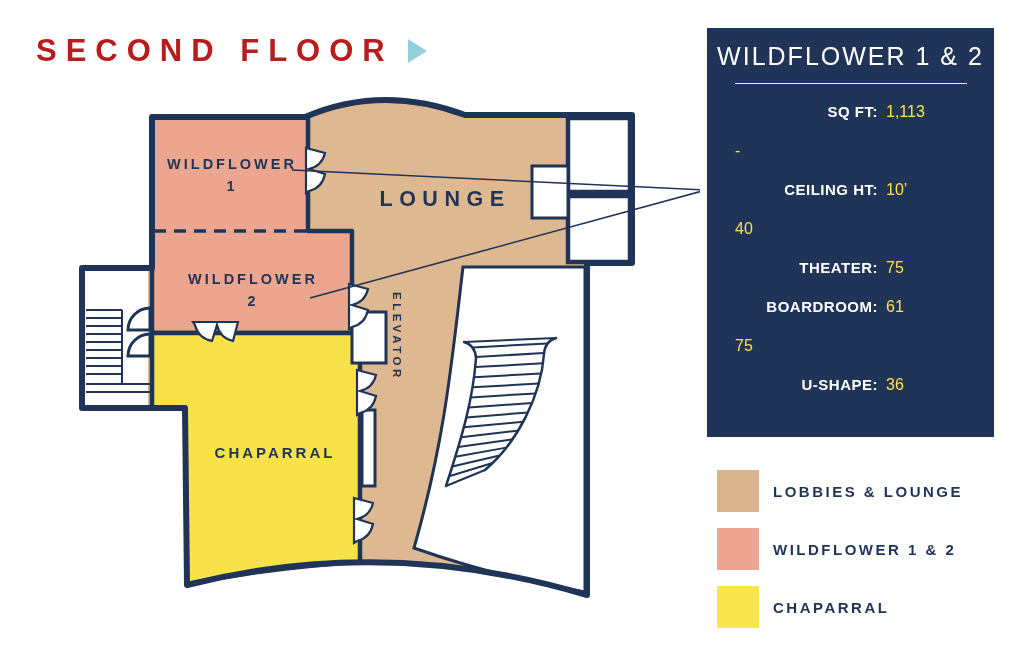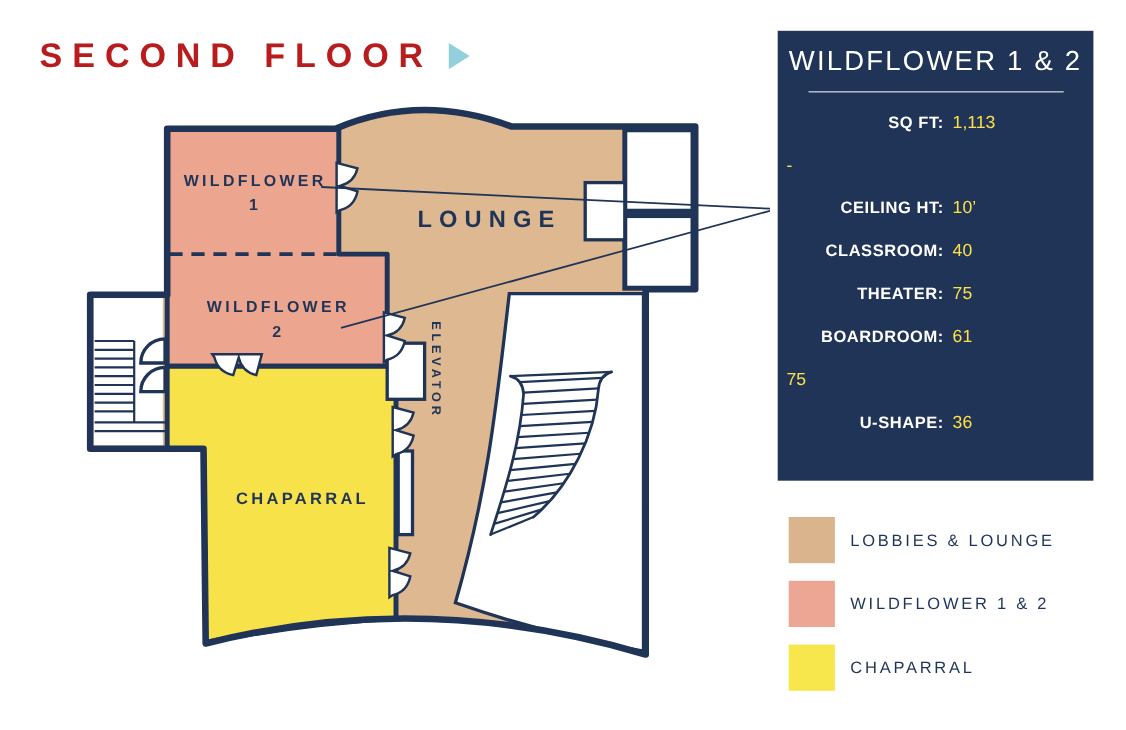--- a/index.html
+++ b/index.html
@@ -35,29 +35,29 @@
   .panel{
     position:absolute;left:707px;top:28px;width:287px;height:409px;
     background:#203457;color:#ffffff;box-sizing:border-box;padding-top:14px;
   }
   .panel-title{
     text-align:center;font-size:25px;font-weight:400;letter-spacing:2px;white-space:nowrap;
   }
   .panel-rule{
     width:232px;border:none;border-top:1.5px solid #e8edf4;margin:12px auto 8px auto;
   }
-  .spec-row{display:flex;align-items:baseline;line-height:39px;font-size:16px;}
+  .spec-row{display:flex;align-items:baseline;line-height:39px;font-size:16px;padding-left:20px;}
   .spec-label{flex:0 0 151px;text-align:right;font-weight:700;font-size:15px;letter-spacing:.5px;}
   .spec-value{margin-left:8px;font-weight:400;color:#fde047;}
   
   .legend{position:absolute;left:717px;top:470px;}
   .legend-item{display:flex;align-items:center;margin-bottom:16px;height:42px;}
   .legend-swatch{width:42px;height:42px;flex:0 0 42px;}
   .legend-label{
-    margin-left:14px;color:#1f3456;font-size:15px;font-weight:400;letter-spacing:2.5px;white-space:nowrap;
+    margin-left:14px;color:#1f3456;font-size:15px;font-weight:700;letter-spacing:2.5px;white-space:nowrap;
   }
 </style>
 </head>
 <body>
 
 <div class="floor-title">
   <span>SECOND FLOOR</span>
   <span class="arrow"></span>
 </div>
 
@@ -160,21 +160,20 @@
       <div class="spec-row">
         <span class="spec-value">-</span>
       </div>
 
       <div class="spec-row">
         <span class="spec-label">CEILING HT:</span>
         <span class="spec-value">10’</span>
       </div>
 
       <div class="spec-row">
-        <span class="spec-label">CLASSROOM:</span>
         <span class="spec-value">40</span>
       </div>
 
       <div class="spec-row">
         <span class="spec-label">THEATER:</span>
         <span class="spec-value">75</span>
       </div>
 
       <div class="spec-row">
         <span class="spec-label">BOARDROOM:</span>

